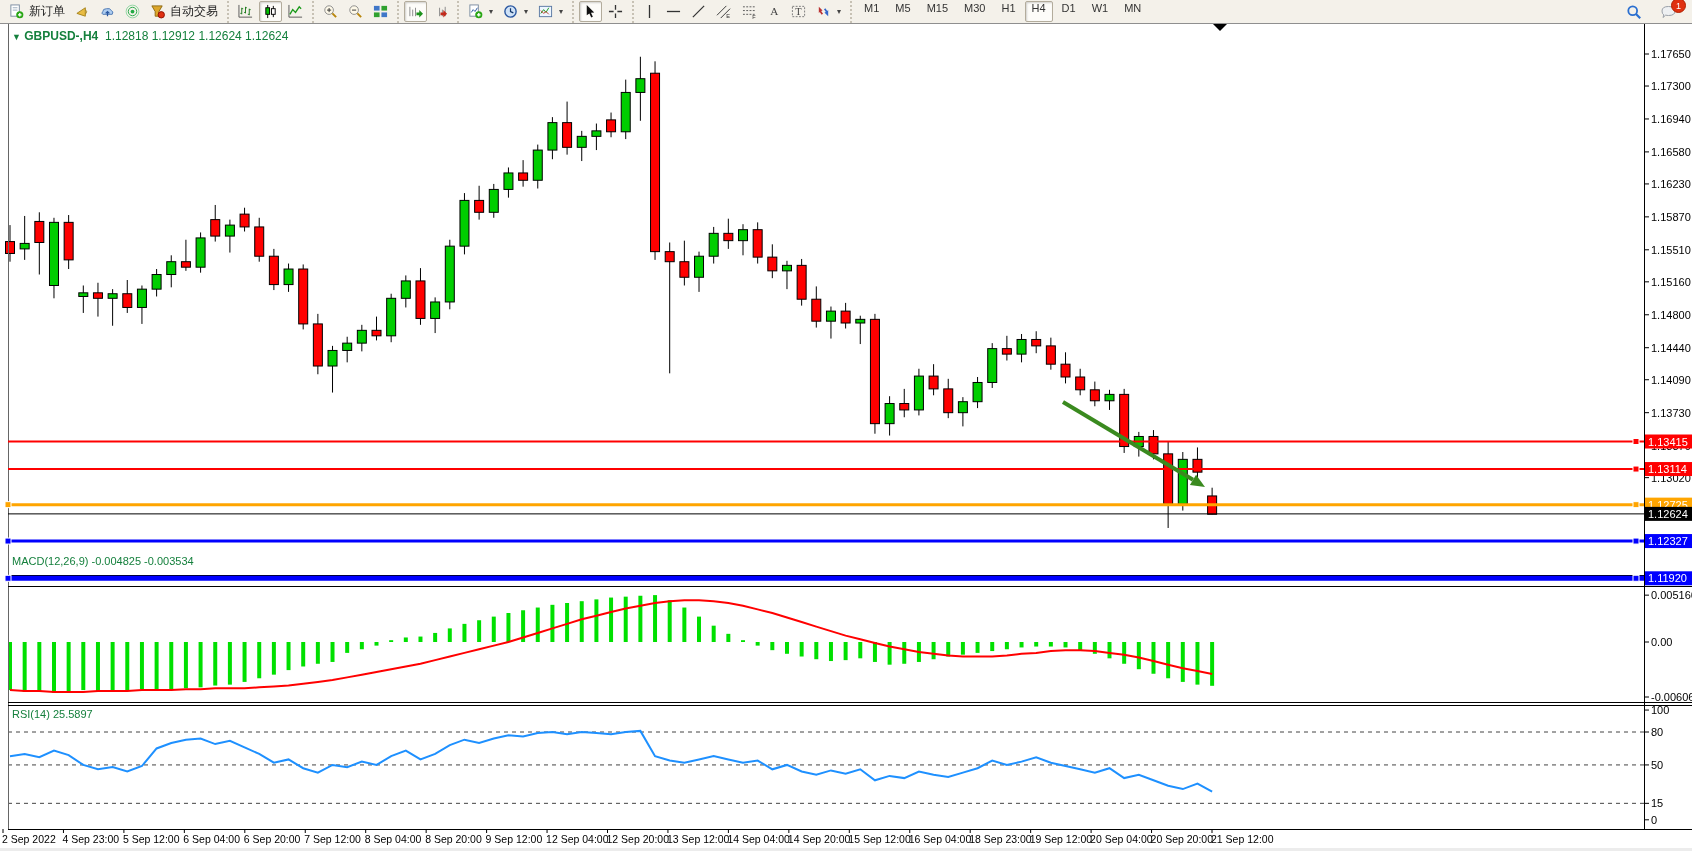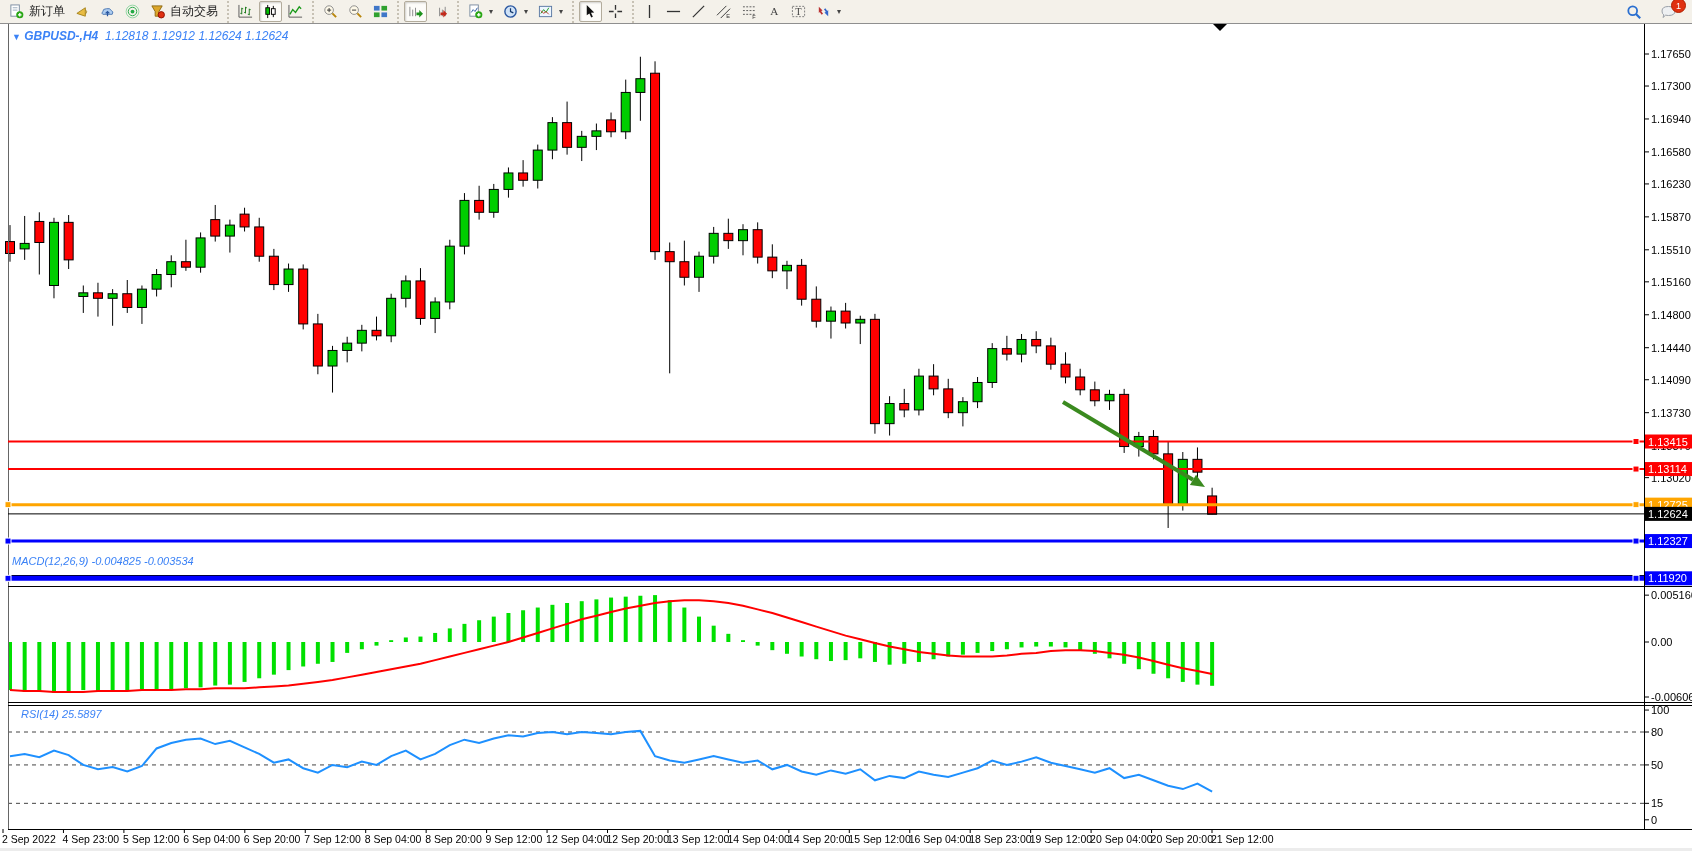--- a/index.html
+++ b/index.html
@@ -14,24 +14,24 @@
   .tb-btn svg{display:block;}
   .caret{font-size:8px;color:#444;margin-left:1px;}
   .tf-btn{height:19px;padding:0 6px;margin:0 1px;font-size:11px;color:#333;border:1px solid transparent;border-radius:2px;}
   .tf-btn.active{background:#fdfcf9;border:1px solid #b3ac9c;box-shadow:inset 1px 1px 2px rgba(0,0,0,.18);}
   .tb-right{margin-left:auto;display:flex;align-items:center;padding-right:10px;gap:8px;}
   .notif{position:relative;}
   .badge{position:absolute;top:-4px;right:-6px;background:#e03010;color:#fff;border-radius:50%;
     width:13px;height:13px;font-size:9px;display:flex;align-items:center;justify-content:center;border:1px solid #b02000;}
   #plot{position:absolute;top:0;left:0;z-index:1;}
   #plot text{font-family:"Liberation Sans",sans-serif;}
-  .float-label{position:absolute;z-index:3;font-size:11px;color:#3b82f6;background:transparent;white-space:pre;font-style:italic;}
+  .float-label{position:absolute;z-index:3;font-size:11px;color:#15803d;background:transparent;white-space:pre;}
   #chart-title{top:29px;left:12px;font-size:12px;}
   #macd-label{top:555px;left:12px;}
-  #rsi-label{top:708px;left:21px;}
+  #rsi-label{top:708px;left:12px;}
   .tsym{font-weight:bold;}
 </style>
 </head>
 <body>
 
 <div class="toolbar">
   <div class="tb-group">
     <div class="tb-btn">
       <span>
           <svg width="15" height="15" viewBox="0 0 16 16">
@@ -260,20 +260,31 @@
     <div class="tb-btn">
       <span>
           <svg width="15" height="15" viewBox="0 0 16 16">
             <path d="M3 3 l4 4 -1.5 0.5 2 3 -1.5 1 -2-3 L3 9.5 Z" fill="#b33"></path>
             <path d="M13 13 l-4-4 1.5-0.5 -2-3 1.5-1 2 3 L13 6.5 Z" fill="#36c"></path>
           </svg>
         </span>
       <span class="caret">▾</span>
     </div>
   </div>
+  <div class="tb-group" id="tf-group">
+      <div class="tf-btn">M1</div>
+      <div class="tf-btn">M5</div>
+      <div class="tf-btn">M15</div>
+      <div class="tf-btn">M30</div>
+      <div class="tf-btn">H1</div>
+      <div class="tf-btn active">H4</div>
+      <div class="tf-btn">D1</div>
+      <div class="tf-btn">W1</div>
+      <div class="tf-btn">MN</div>
+    </div>
   <div class="tb-right">
     <div class="tb-btn">
       <span>
           <svg width="16" height="16" viewBox="0 0 16 16">
             <circle cx="6.7" cy="6.7" r="4.4" fill="none" stroke="#2a6fd0" stroke-width="1.8"></circle>
             <line x1="10" y1="10" x2="14.2" y2="14.2" stroke="#2a6fd0" stroke-width="2.2"></line>
           </svg>
         </span>
     </div>
     <div class="tb-btn notif">

